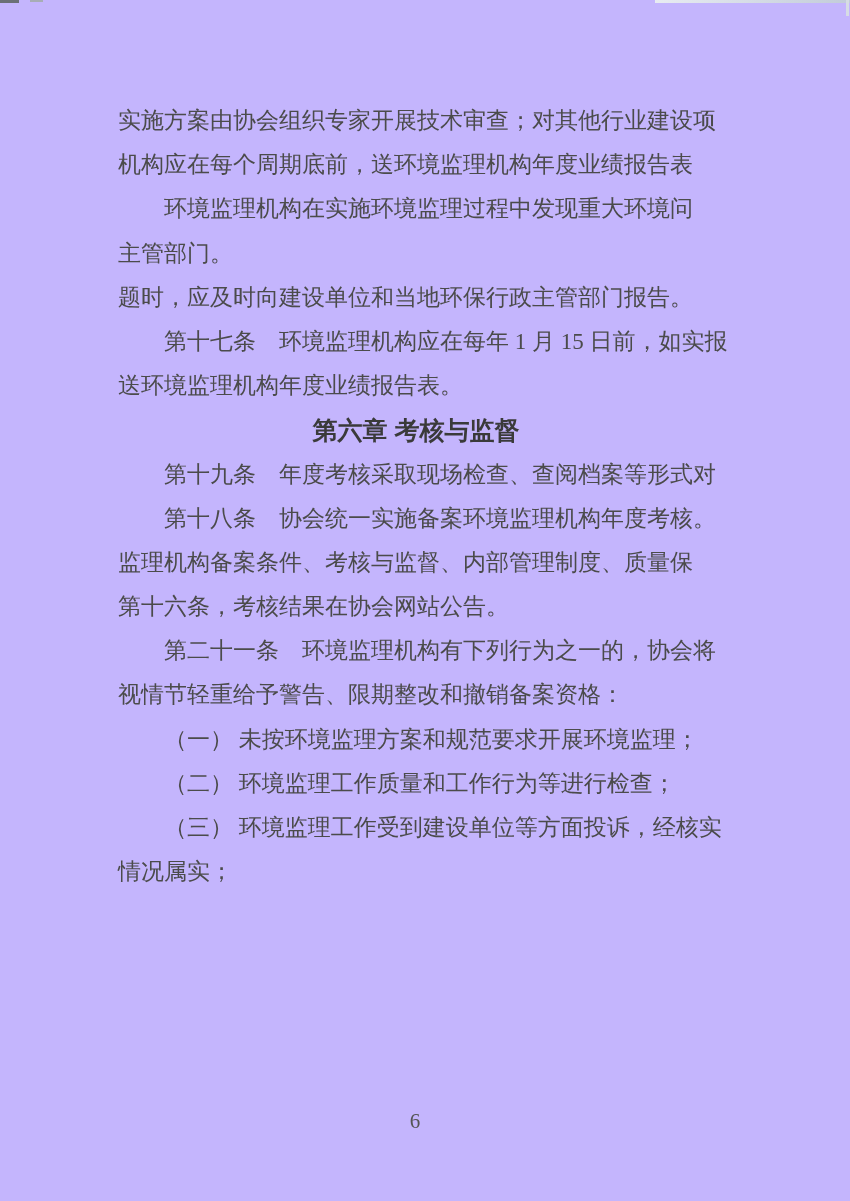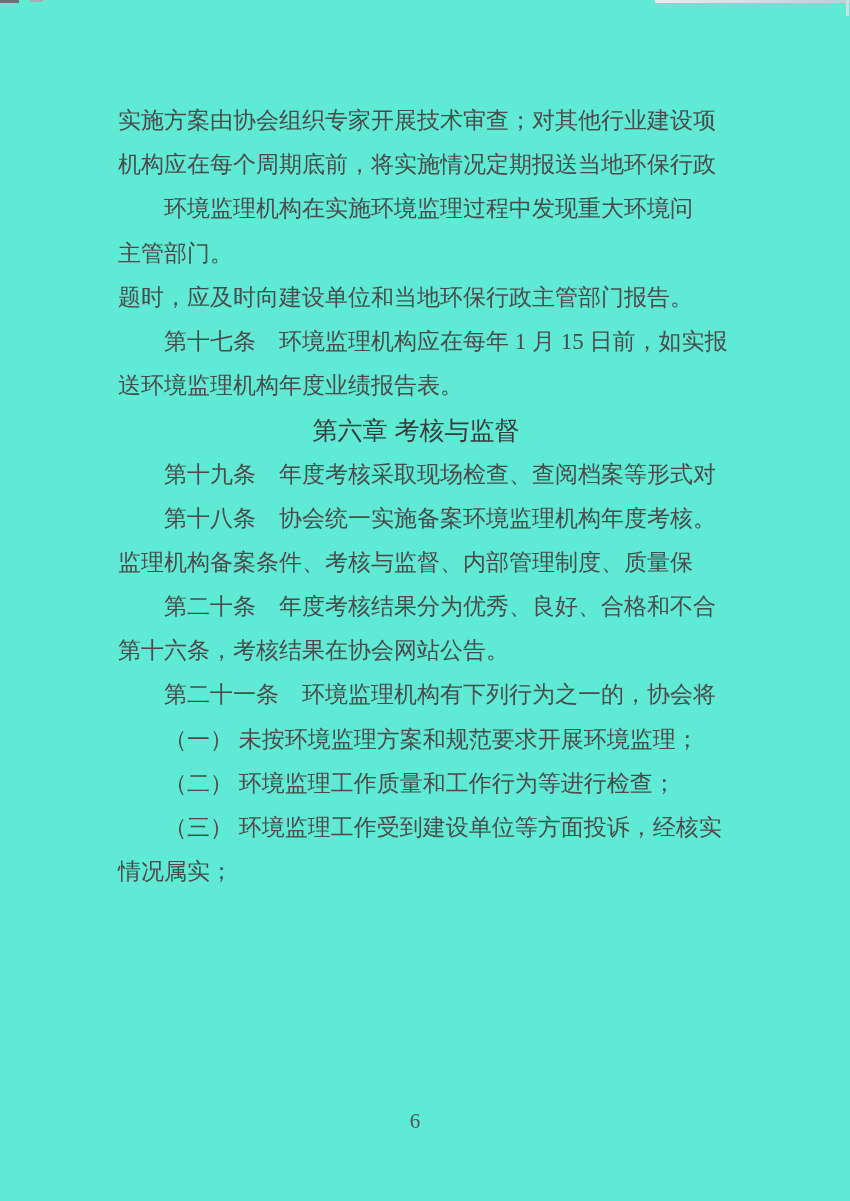--- a/index.html
+++ b/index.html
@@ -4,21 +4,21 @@
 <style>
   html, body {
     margin: 0;
     padding: 0;
     background: #ffffff;
   }
   .page {
     position: relative;
     width: 850px;
     height: 1201px;
-    background: #5eead4;
+    background: #c4b5fd;
     overflow: hidden;
     font-family: "Liberation Serif", "DejaVu Serif", serif;
     color: #4b4b4b;
   }
   
   .artifact { position: absolute; }
   .art-top-left    { left: 0;   top: 0; width: 19px;  height: 3px; background: #6b7076; }
   .art-top-left2   { left: 30px; top: 0; width: 13px; height: 2px; background: #a7adb5; }
   .art-top-right   { left: 655px; top: 0; width: 195px; height: 3px;
                      background: linear-gradient(to right, #e8ecf2, #c2ccd9); }
@@ -33,21 +33,21 @@
   .ln {
     height: 44.2px;
     line-height: 44.2px;
     font-size: 23px;
     white-space: nowrap;
     letter-spacing: 0;
   }
   .ln.indent { text-indent: 2em; }
   .ln.heading {
     font-family: "Liberation Sans", "DejaVu Sans", sans-serif;
-    font-weight: 400;
+    font-weight: 700;
     font-size: 25px;
     color: #3a3a3a;
     text-align: center;
     text-indent: 0;
   }
   .pagenum {
     position: absolute;
     left: 0;
     top: 1106px;
     width: 830px;
@@ -62,35 +62,35 @@
 
 <div class="page">
 
   <div class="artifact art-top-left"></div>
   <div class="artifact art-top-left2"></div>
   <div class="artifact art-top-right"></div>
   <div class="artifact art-right-edge"></div>
 
   <div class="textblock">
     <div class="ln">实施方案由协会组织专家开展技术审查；对其他行业建设项</div>
-    <div class="ln">机构应在每个周期底前，将实施情况定期报送当地环保行政</div>
+    <div class="ln">机构应在每个周期底前，送环境监理机构年度业绩报告表</div>
     <div class="ln indent">环境监理机构在实施环境监理过程中发现重大环境问</div>
     <div class="ln">主管部门。</div>
     <div class="ln">题时，应及时向建设单位和当地环保行政主管部门报告。</div>
     <div class="ln indent">第十七条　环境监理机构应在每年 1 月 15 日前，如实报</div>
     <div class="ln">送环境监理机构年度业绩报告表。</div>
 
     <div class="ln heading">第六章 考核与监督</div>
 
     <div class="ln indent">第十九条　年度考核采取现场检查、查阅档案等形式对</div>
     <div class="ln indent">第十八条　协会统一实施备案环境监理机构年度考核。</div>
     <div class="ln">监理机构备案条件、考核与监督、内部管理制度、质量保</div>
-    <div class="ln indent">第二十条　年度考核结果分为优秀、良好、合格和不合</div>
     <div class="ln">第十六条，考核结果在协会网站公告。</div>
     <div class="ln indent">第二十一条　环境监理机构有下列行为之一的，协会将</div>
+    <div class="ln">视情节轻重给予警告、限期整改和撤销备案资格：</div>
     <div class="ln indent">（一） 未按环境监理方案和规范要求开展环境监理；</div>
     <div class="ln indent">（二） 环境监理工作质量和工作行为等进行检查；</div>
     <div class="ln indent">（三） 环境监理工作受到建设单位等方面投诉，经核实</div>
     <div class="ln">情况属实；</div>
   </div>
 
   <div class="pagenum">6</div>
 
 </div>
 

